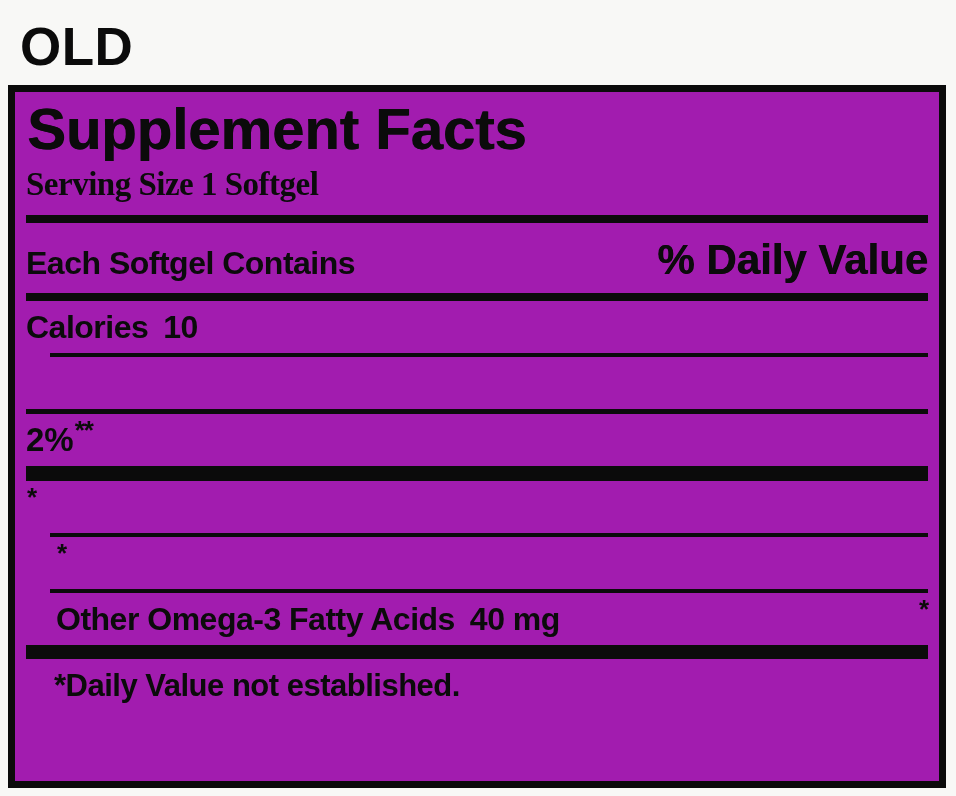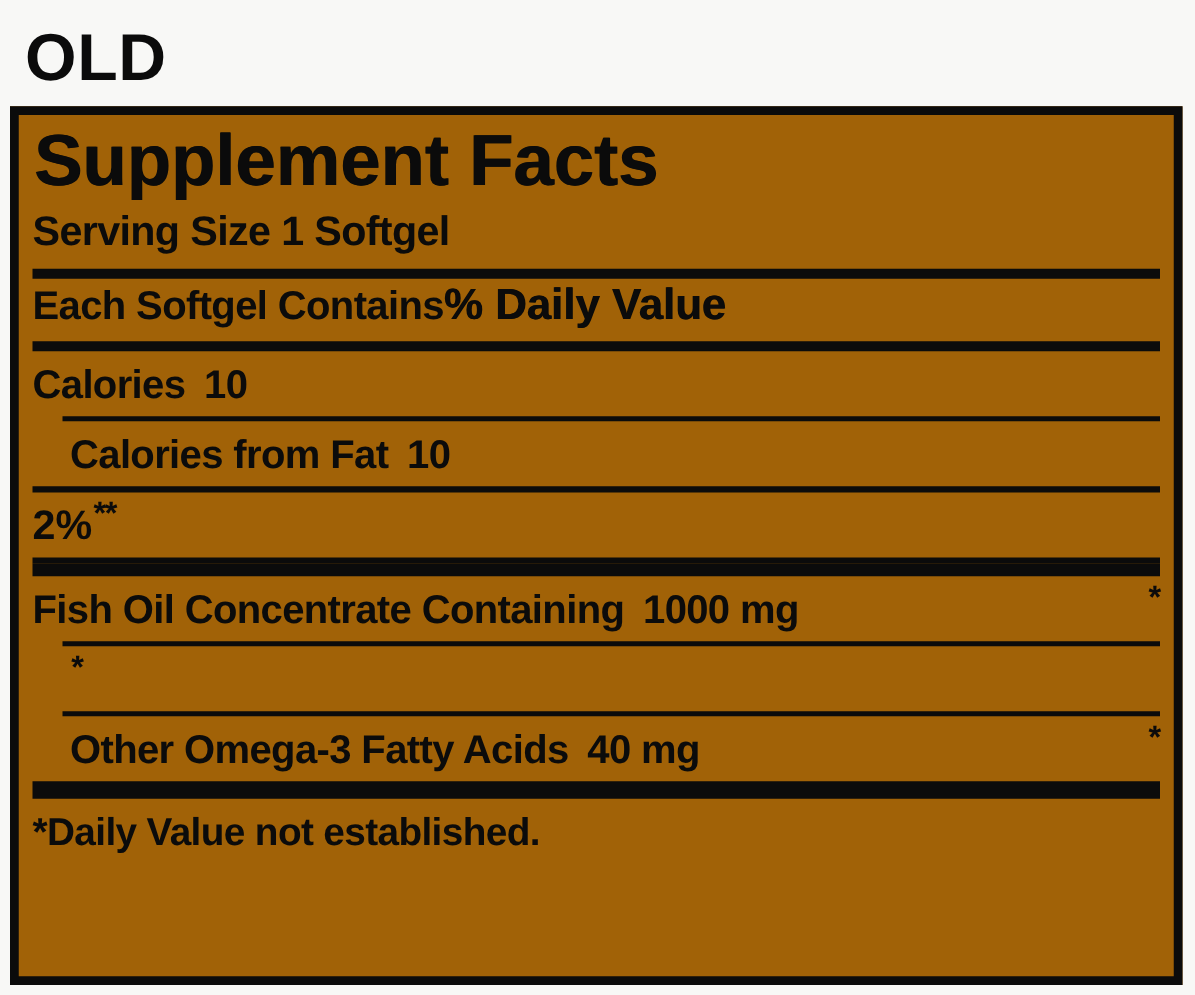--- a/index.html
+++ b/index.html
@@ -26,68 +26,70 @@
     line-height: 1;
   }
 
   .panel {
     position: absolute;
     top: 85px;
     left: 8px;
     width: 938px;
     height: 703px;
     box-sizing: border-box;
-    background: #a16207;
+    background: #a21caf;
     border: 7px solid #0b0b0b;
     padding: 3px 11px 0 11px;
     overflow: hidden;
   }
 
   .panel-title {
     font-size: 58px;
     line-height: 1.04;
     margin: 4px 0 0 1px;
     letter-spacing: 0px;
     text-shadow: 0.7px 0 0 currentColor;
     white-space: nowrap;
   }
 
   .serving {
     font-size: 33px;
     margin-top: 7px;
     letter-spacing: -0.5px;
     line-height: 1.15;
+    font-family: Liberation Serif, serif;
   }
 
   .bar {
     background: #0b0b0b;
   }
   .bar.h8  { height: 8px; }
   .bar.h10 { height: 10px; }
   .bar.h14 { height: 14px; }
   .bar.mt  { margin-top: 11px; }
 
   .rule {
     height: 4px;
     background: #0b0b0b;
   }
   .rule.r5 { height: 5px; }
   .rule.ind { margin-left: 24px; }
 
   .hdr-row {
     display: flex;
+    justify-content: space-between;
     align-items: baseline;
-    padding: 1px 0 9px 0;
+    padding: 13px 0 9px 0;
   }
   .hdr-left {
     font-size: 32px;
     letter-spacing: -0.5px;
   }
   .hdr-right {
-    font-size: 35px;
+    font-size: 42px;
     letter-spacing: 0;
     text-shadow: 0.6px 0 0 currentColor;
     white-space: nowrap;
   }
 
   .row {
     display: flex;
     justify-content: space-between;
     align-items: flex-end;
     padding: 7px 0;
@@ -110,21 +112,21 @@
     margin-left: 1px;
     line-height: 0;
   }
 
   .fnotes {
     margin-top: 7px;
     font-size: 31px;
     line-height: 1.27;
     letter-spacing: -0.5px;
   }
-  .fnote { white-space: nowrap; }
+  .fnote { white-space: nowrap; margin-left: 28px; }
 </style>
 </head>
 <body>
 
 <div class="old-tag">OLD</div>
 
 <div class="panel">
 
   <div class="panel-title">Supplement Facts</div>
 
@@ -140,37 +142,35 @@
   <div class="bar h8"></div>
 
   <div class="row">
     <span><span>Calories</span><span class="amt">10</span></span>
     <span class="dv"><span></span><span class="stars"></span></span>
   </div>
 
   <div class="rule ind"></div>
 
   <div class="row ind">
-    <span><span>Calories from Fat</span><span class="amt">10</span></span>
     <span class="dv"><span></span><span class="stars"></span></span>
   </div>
 
   <div class="rule r5"></div>
 
   <div class="row">
     <span class="dv"><span>2%</span><span class="stars">**</span></span>
   </div>
 
   <div class="rule r5"></div>
 
 
   <div class="bar h10"></div>
 
   <div class="row">
-    <span><span>Fish Oil Concentrate Containing</span><span class="amt">1000 mg</span></span>
     <span class="dv"><span></span><span class="stars">*</span></span>
   </div>
 
   <div class="rule ind"></div>
 
   <div class="row ind">
     <span class="dv"><span></span><span class="stars">*</span></span>
   </div>
 
   <div class="rule ind"></div>

